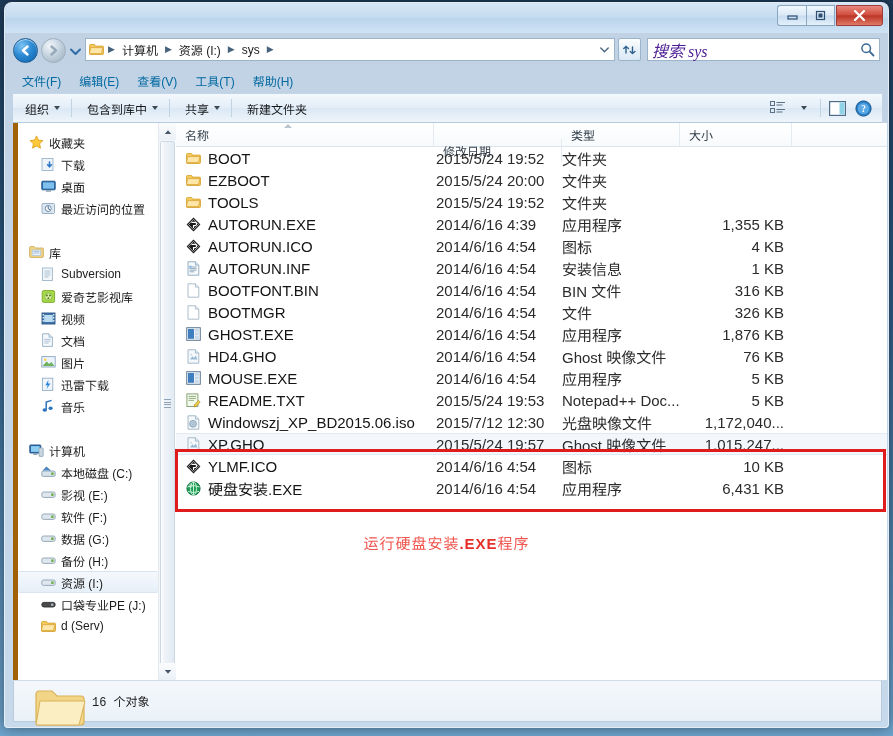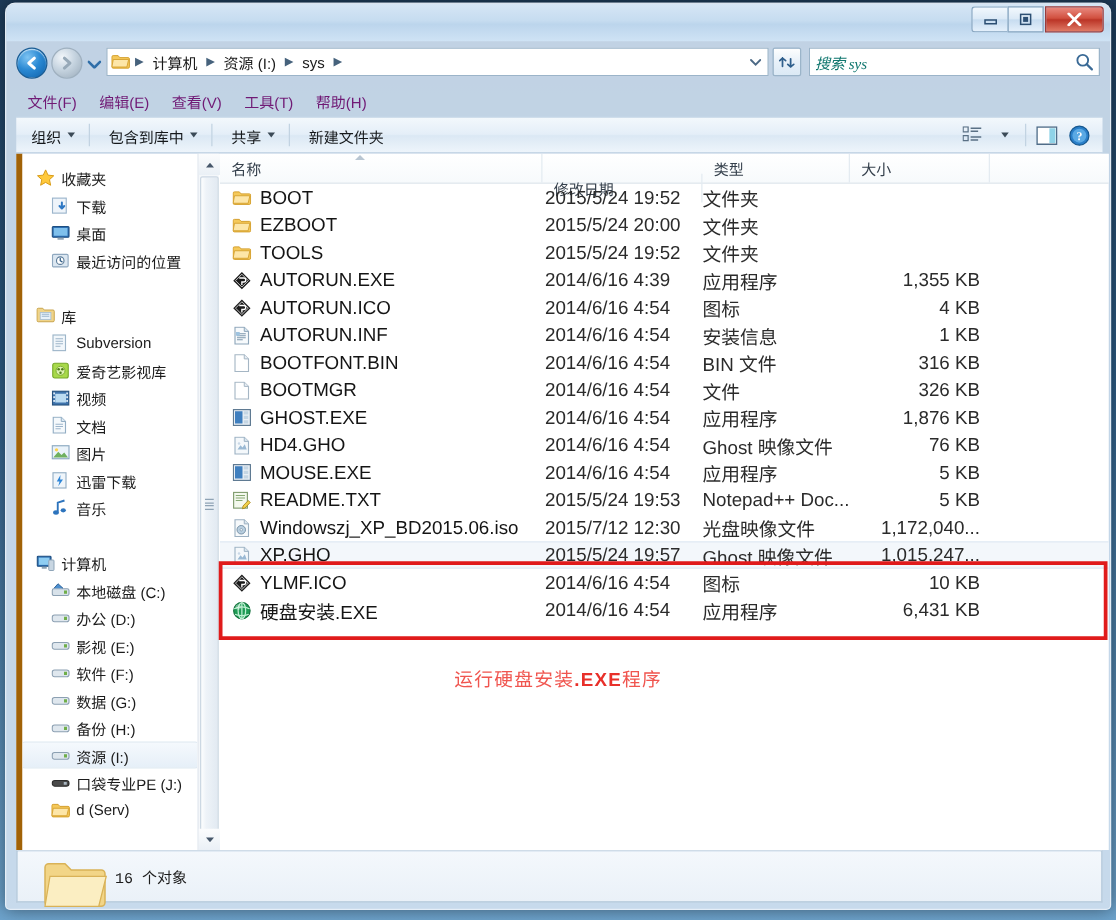--- a/index.html
+++ b/index.html
@@ -95,31 +95,31 @@
     border:1px solid #9bb4c9; border-radius:2px;
     background: linear-gradient(180deg,#fdfefe 0%,#e8f1f9 50%,#dbe9f5 100%);
     display:flex;align-items:center;justify-content:center;
   }
   #searchbox {
     position:absolute; left:642px; top:5px; width:233px; height:23px;
     background:#fff; border:1px solid #9bb4c9;
     display:flex; align-items:center; padding:0 4px;
   }
   #searchbox .ph {
-    font-size:12px; color:#0f766e; font-style:italic; flex:1;
+    font-size:16px; color:#4c1d95; font-style:italic; flex:1;
     font-family: "Liberation Serif", serif;
   }
 
   
   #menubar {
     position:absolute; left:8px; top:66px; width:869px; height:22px;
     display:flex; align-items:center;
   }
   .menuitem {
-    font-size:12px; color:#701a75; padding: 2px 9px; cursor:default;
+    font-size:12px; color:#0369a1; padding: 2px 9px; cursor:default;
     white-space:nowrap;
   }
 
   
   #toolbar {
     position:absolute; left:8px; top:90px; width:869px; height:30px;
     background: linear-gradient(180deg,#f3f8fc 0%,#e4eef8 48%,#dbe8f4 52%,#eef5fb 100%);
     border-top:1px solid #c3d6e6; border-bottom:1px solid #b5cade;
     display:flex; align-items:center;
   }
@@ -532,29 +532,20 @@
           </span>
           <span>本地磁盘 (C:)</span>
         </div>
         <div class="navrow">
           <span class="navicon">
             <svg width="15" height="11" viewBox="0 0 15 11">
               <rect x="0.8" y="3" width="13.4" height="5.4" rx="1.8" fill="#dfe7ee" stroke="#8ca0b2" stroke-width="0.9"></rect>
               <rect x="10.2" y="4.4" width="2.4" height="2.6" fill="#6fae4a"></rect>
             </svg>
           </span>
-          <span>办公 (D:)</span>
-        </div>
-        <div class="navrow">
-          <span class="navicon">
-            <svg width="15" height="11" viewBox="0 0 15 11">
-              <rect x="0.8" y="3" width="13.4" height="5.4" rx="1.8" fill="#dfe7ee" stroke="#8ca0b2" stroke-width="0.9"></rect>
-              <rect x="10.2" y="4.4" width="2.4" height="2.6" fill="#6fae4a"></rect>
-            </svg>
-          </span>
           <span>影视 (E:)</span>
         </div>
         <div class="navrow">
           <span class="navicon">
             <svg width="15" height="11" viewBox="0 0 15 11">
               <rect x="0.8" y="3" width="13.4" height="5.4" rx="1.8" fill="#dfe7ee" stroke="#8ca0b2" stroke-width="0.9"></rect>
               <rect x="10.2" y="4.4" width="2.4" height="2.6" fill="#6fae4a"></rect>
             </svg>
           </span>
           <span>软件 (F:)</span>

